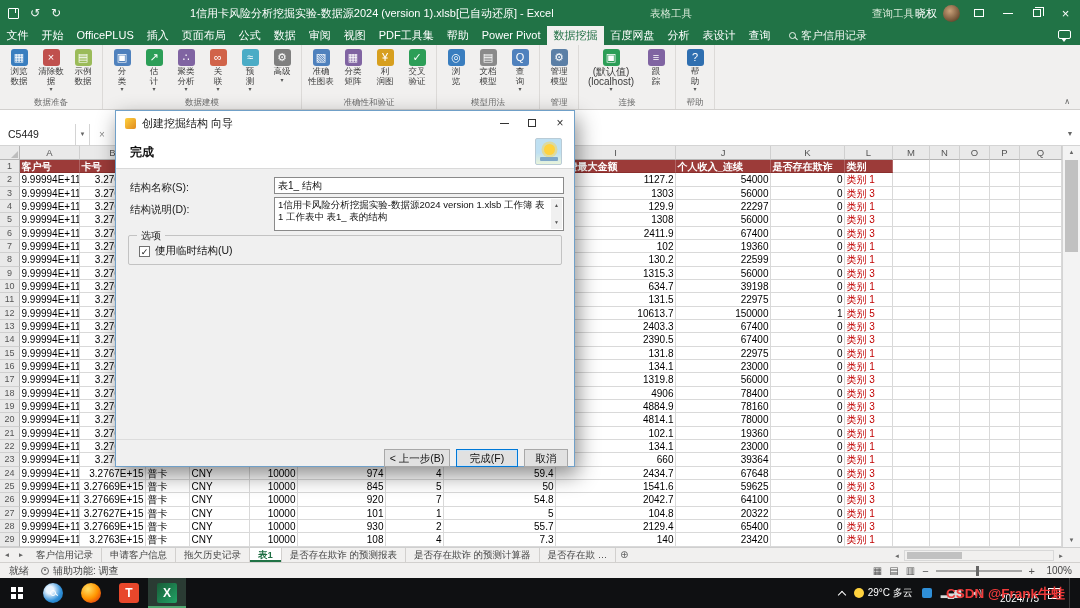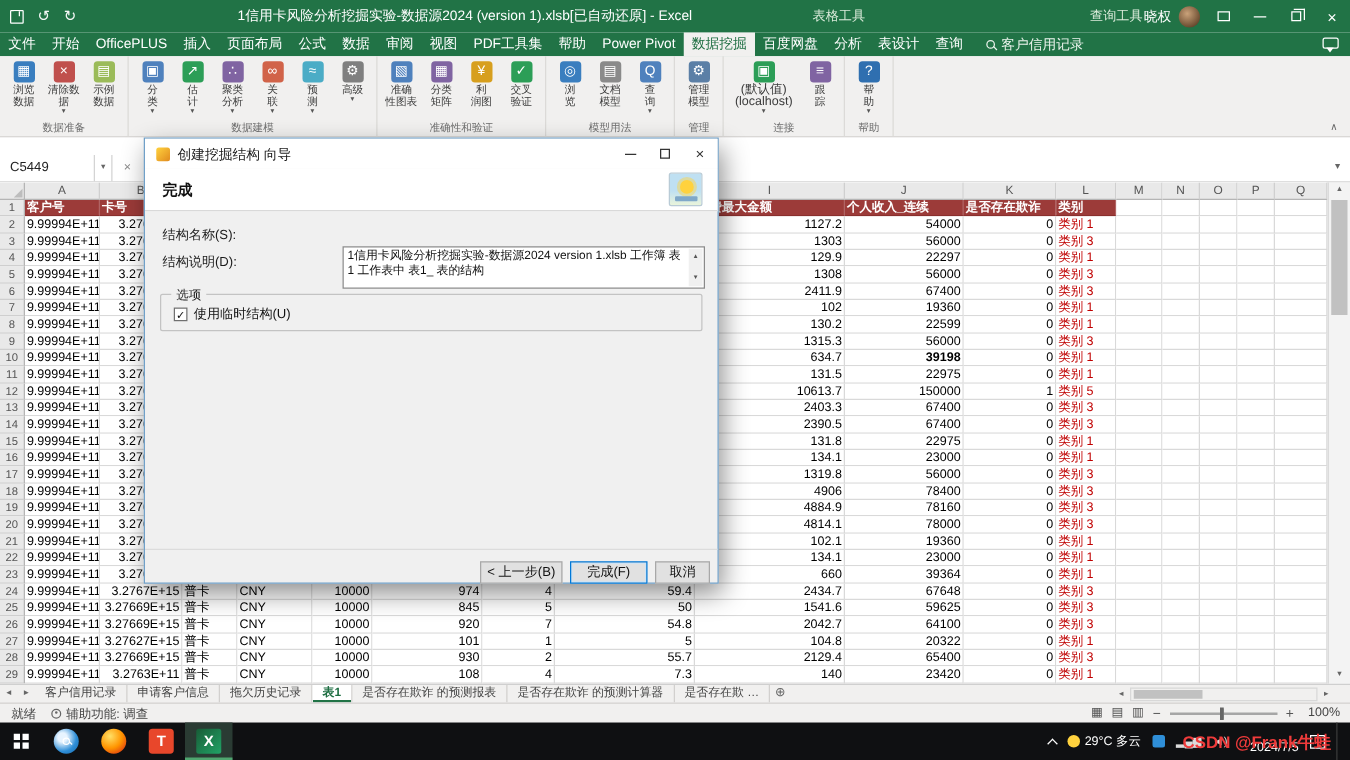--- a/index.html
+++ b/index.html
@@ -597,21 +597,21 @@
         <div class="rowh" style="width: 20px;">10</div>
         <div class="c r" style="width: 60px;">9.99994E+11</div>
         <div class="c r" style="width: 66px;">3.276E+15</div>
         <div class="c l" style="width: 44px;"></div>
         <div class="c l" style="width: 60px;"></div>
         <div class="c r" style="width: 48px;"></div>
         <div class="c r" style="width: 88px;"></div>
         <div class="c r" style="width: 58px;"></div>
         <div class="c r" style="width: 112px;"></div>
         <div class="c r" style="width: 120px;">634.7</div>
-        <div class="c r" style="width: 95px; font-weight: bold;">39198</div>
+        <div class="c r" style="width: 95px;">39198</div>
         <div class="c r" style="width: 74px;">0</div>
         <div class="c l redtxt" style="width: 48px;">类别 1</div>
         <div class="c l" style="width: 37px;"></div>
         <div class="c l" style="width: 30px;"></div>
         <div class="c l" style="width: 30px;"></div>
         <div class="c l" style="width: 30px;"></div>
         <div class="c l" style="width: 42px;"></div>
       </div>
       <div class="srow">
         <div class="rowh" style="width: 20px;">11</div>
@@ -969,21 +969,21 @@
         <div class="c l redtxt" style="width: 48px;">类别 3</div>
         <div class="c l" style="width: 37px;"></div>
         <div class="c l" style="width: 30px;"></div>
         <div class="c l" style="width: 30px;"></div>
         <div class="c l" style="width: 30px;"></div>
         <div class="c l" style="width: 42px;"></div>
       </div>
       <div class="srow">
         <div class="rowh" style="width: 20px;">29</div>
         <div class="c r" style="width: 60px;">9.99994E+11</div>
-        <div class="c r" style="width: 66px;">3.2763E+11</div>
+        <div class="c r" style="width: 66px;">3.2763E+15</div>
         <div class="c l" style="width: 44px;">普卡</div>
         <div class="c l" style="width: 60px;">CNY</div>
         <div class="c r" style="width: 48px;">10000</div>
         <div class="c r" style="width: 88px;">108</div>
         <div class="c r" style="width: 58px;">4</div>
         <div class="c r" style="width: 112px;">7.3</div>
         <div class="c r" style="width: 120px;">140</div>
         <div class="c r" style="width: 95px;">23420</div>
         <div class="c r" style="width: 74px;">0</div>
         <div class="c l redtxt" style="width: 48px;">类别 1</div>
@@ -1095,20 +1095,21 @@
           </div>
         <div class="dtb">×</div>
       </div>
     </div>
     <div class="dheader">
       <div class="dheading">完成</div>
       <div class="wizicon"></div>
     </div>
     <div class="dbody">
       <div class="dlabel" style="left:14px;top:12px">结构名称(S):</div>
+      <div class="dinput" style="left:158px;top:8px;width:290px;height:17px">表1_ 结构</div>
       <div class="dlabel" style="left:14px;top:34px">结构说明(D):</div>
       <div class="dtextarea" style="left:158px;top:28px;width:290px;height:34px">
         <span>1信用卡风险分析挖掘实验-数据源2024 version 1.xlsb 工作簿 表1 工作表中 表1_ 表的结构</span>
         <span class="dtscroll">
             <span>▲</span>
             <span>▼</span>
           </span>
       </div>
       <div class="dgroup" style="top:66px;height:30px">
         <span class="dgrouplbl">选项</span>

